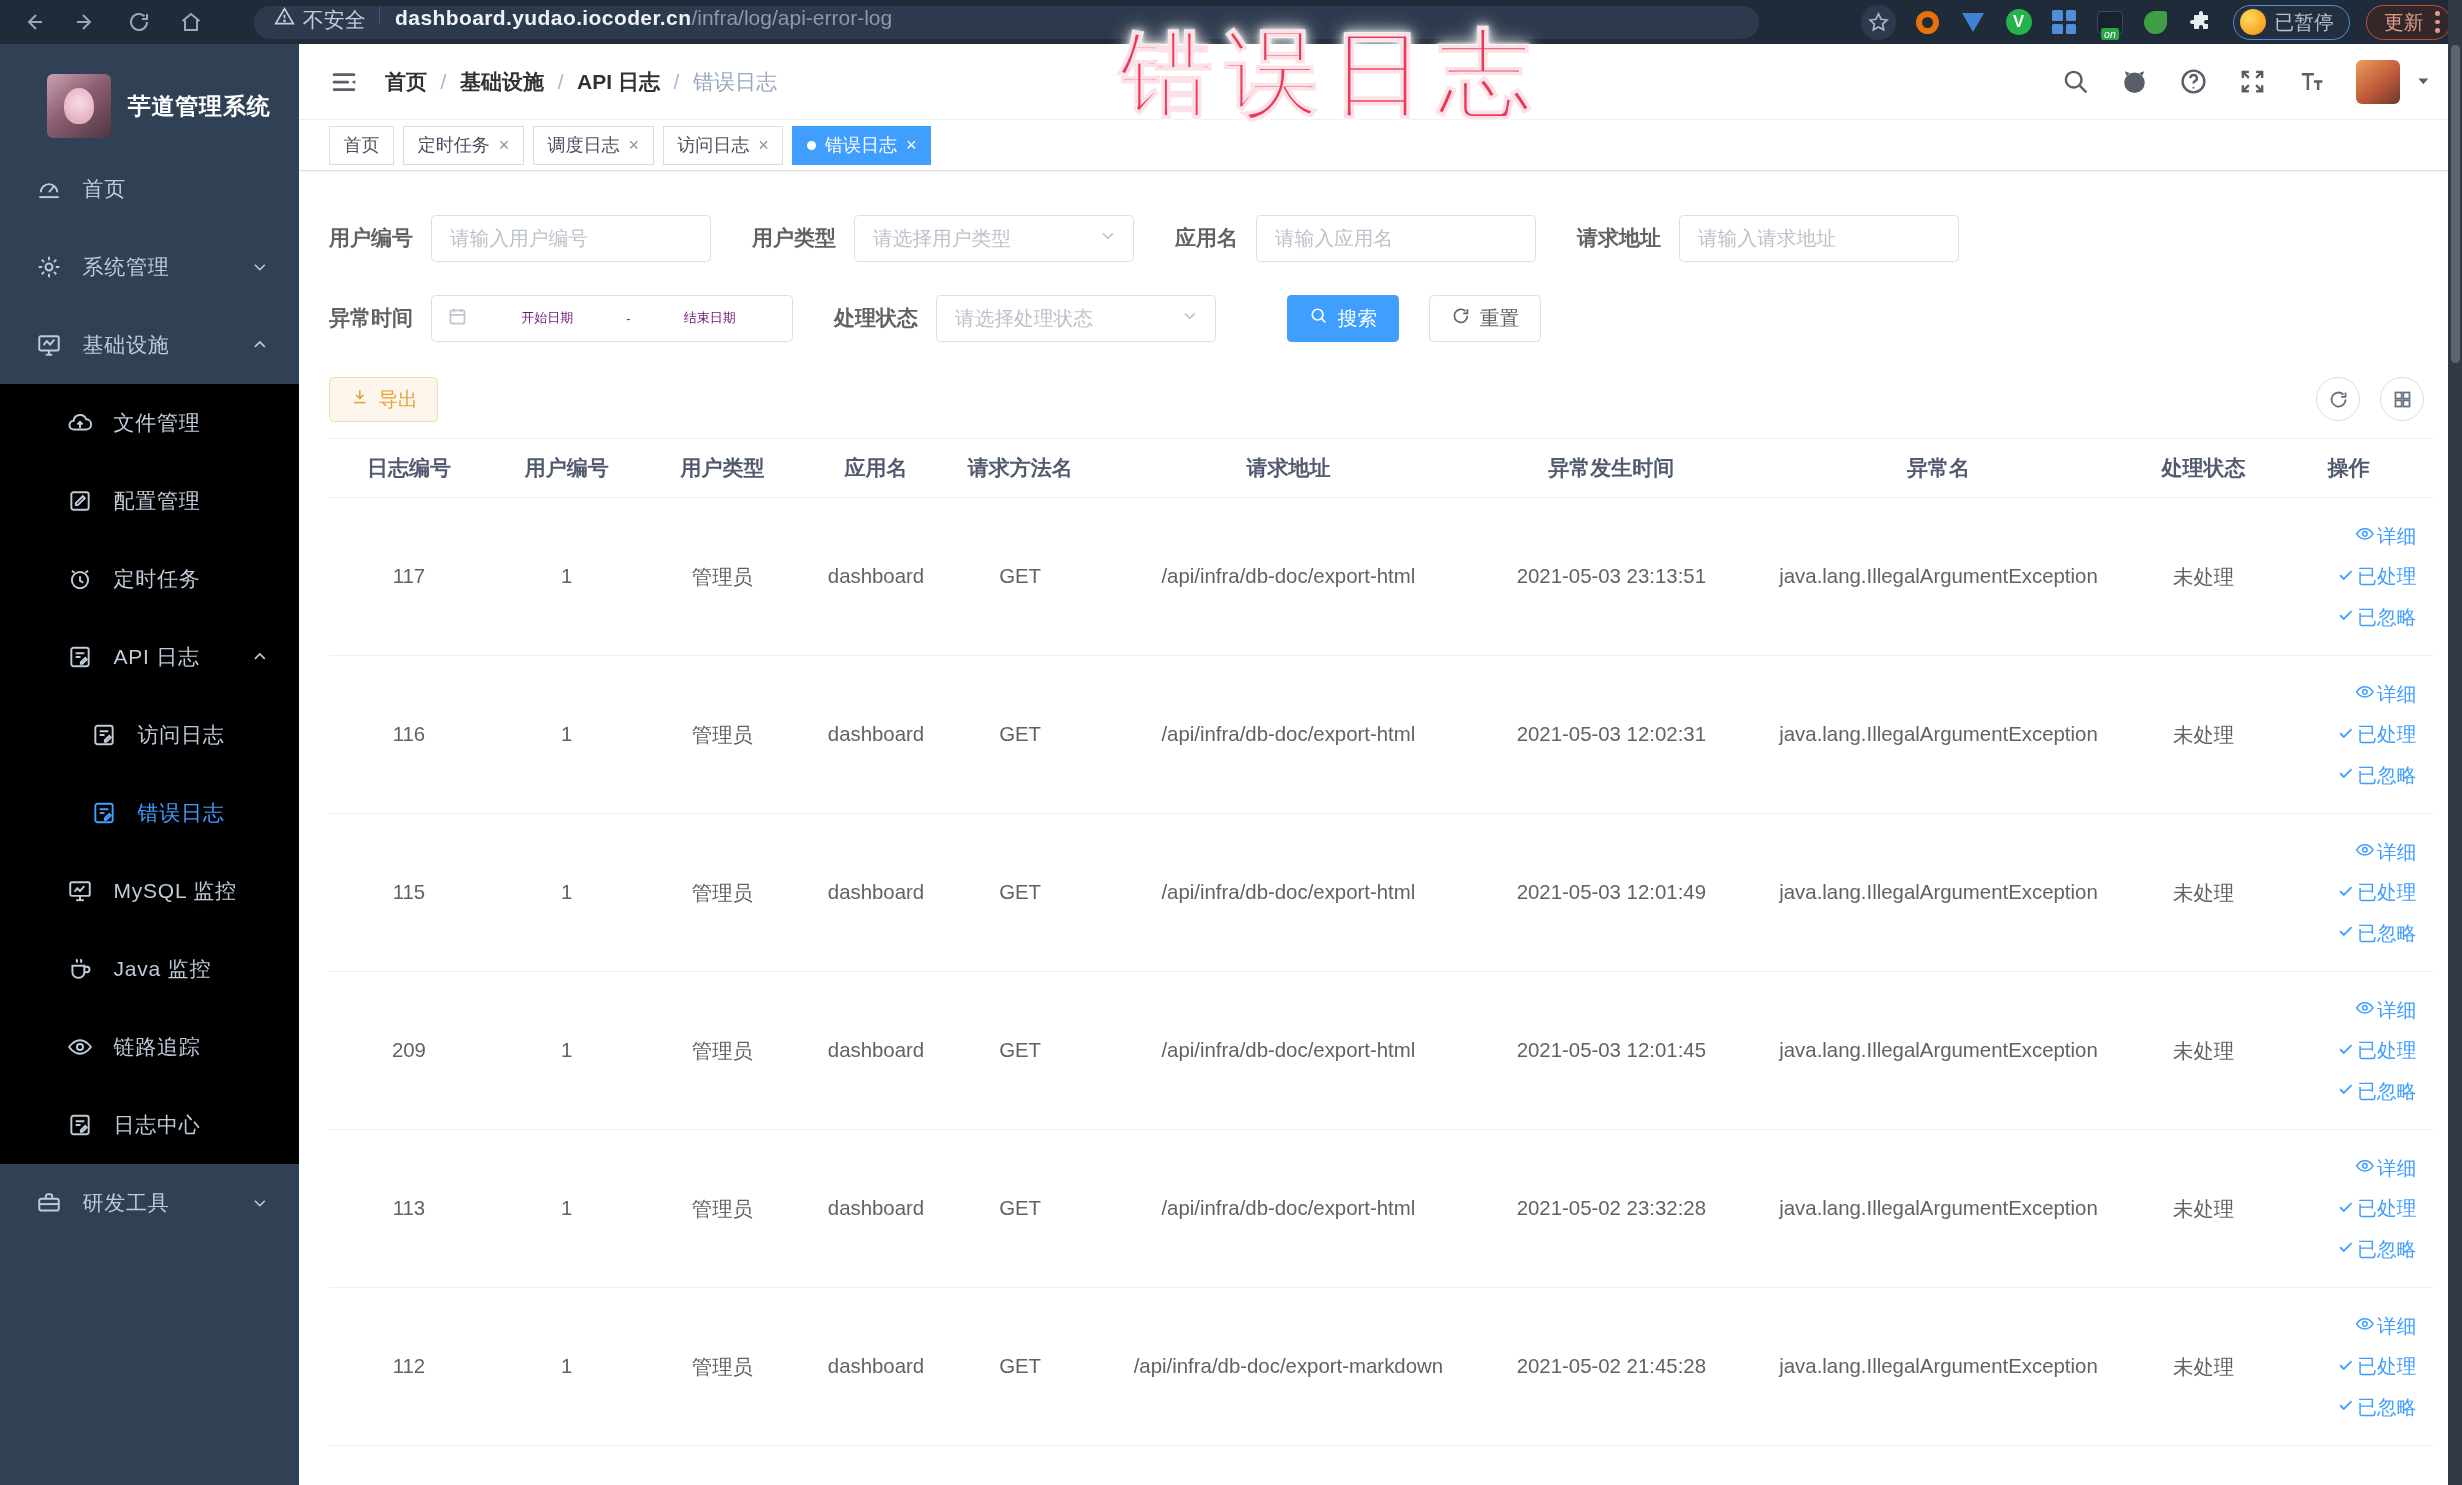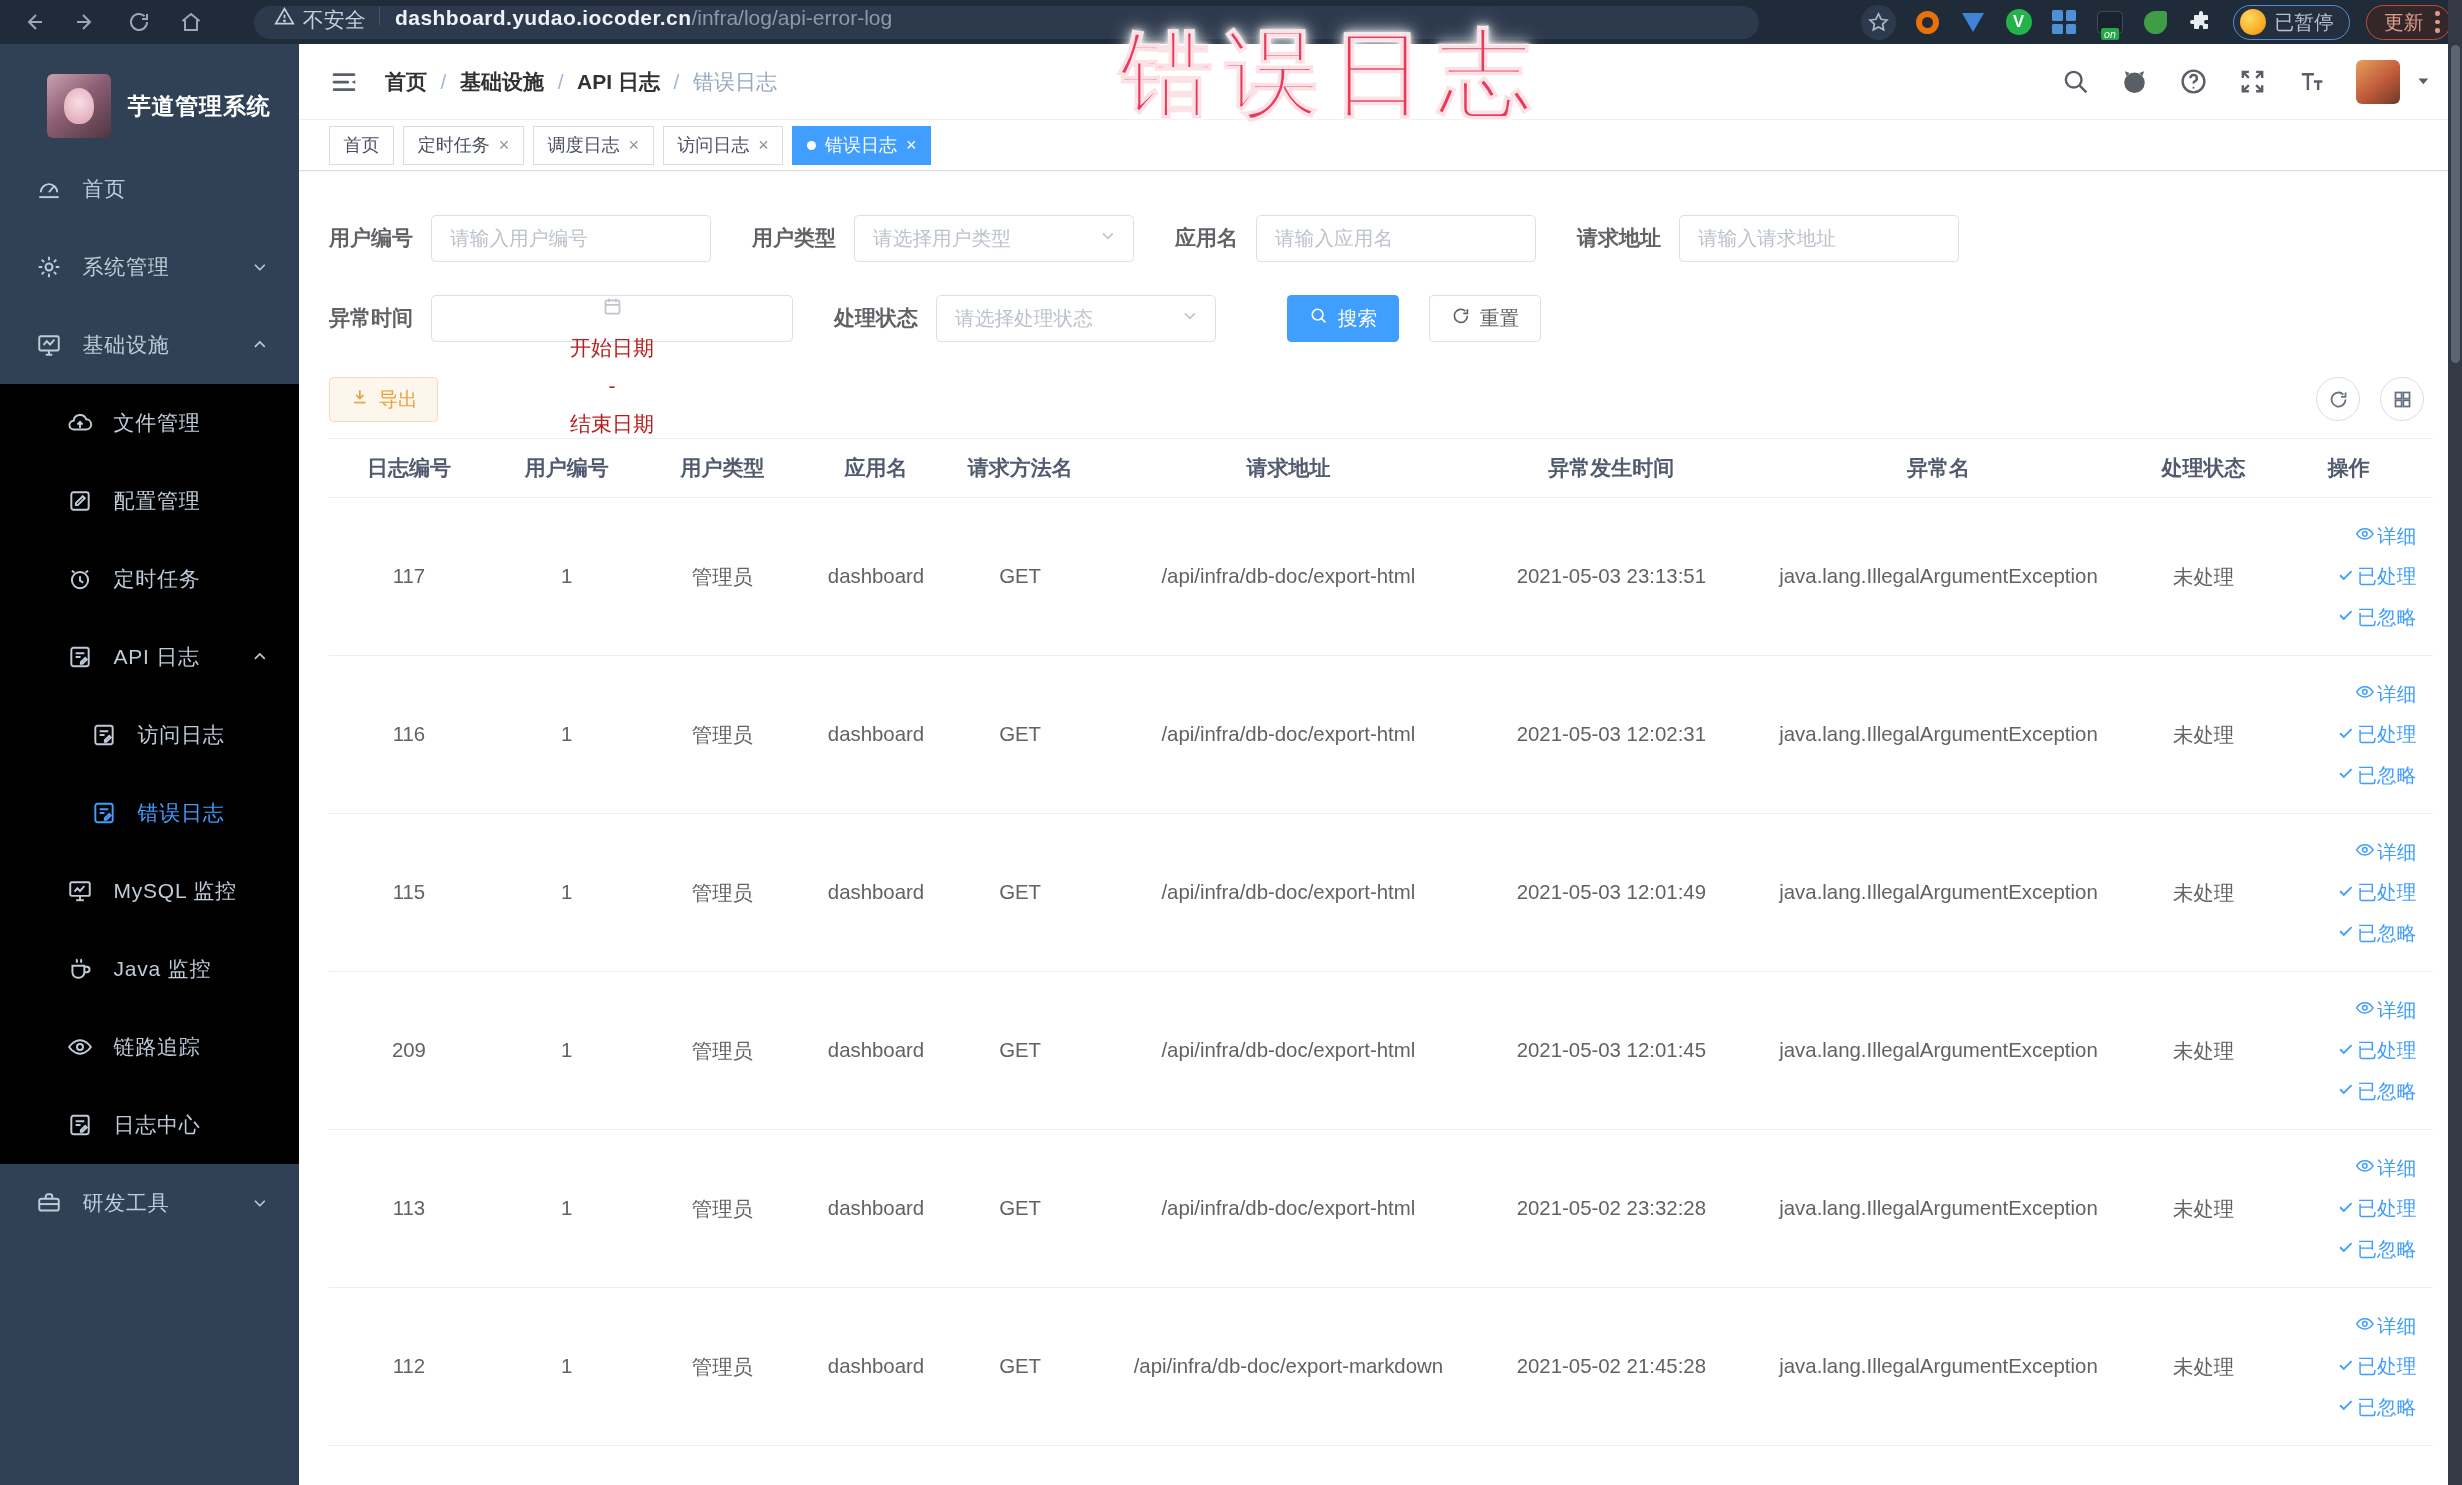--- a/index.html
+++ b/index.html
@@ -83,21 +83,21 @@
   .f-row { display:flex; align-items:center; }
   .f-row.r1 { margin-top:19.7px; }
   .f-row.r2 { margin-top:33px; }
   .f-group { display:flex; align-items:center; margin-right:41px; }
   .f-label { font-size:21px; color:#606266; font-weight:bold; margin-right:18px; white-space:nowrap; }
   .f-input { width:280px; height:47px; border:0.8px solid #dcdfe6; border-radius:4.5px; padding:16px 18px; font-size:19.7px; color:#606266; font-family:inherit; outline:none; }
   .f-input::placeholder { color:#bcc2cc; }
   .f-select { width:280px; height:47px; border:0.8px solid #dcdfe6; border-radius:4.5px; padding:0 15px 0 18px; font-size:19.7px; color:#bcc2cc; display:flex; align-items:center; cursor:pointer; }
   .f-select .ph { flex:1; }
   .f-select .ic svg { width:19.7px; height:19.7px; color:#c0c4cc; }
-  .date-range { width:362px; height:47px; border:0.8px solid #dcdfe6; border-radius:4.5px; display:flex; align-items:center; padding:0 15px; font-size:21px; color:#b91c1c; gap:12px; cursor:pointer;flex-direction:column; }
+  .date-range { width:362px; height:47px; border:0.8px solid #dcdfe6; border-radius:4.5px; display:flex; align-items:center; padding:0 15px; font-size:13px; color:#701a75; gap:12px; cursor:pointer; }
   .date-range .ic svg { width:21px; height:21px; color:#c0c4cc; }
   .date-range .dph { flex:1; text-align:center; }
   .btn { height:47px; border-radius:4.5px; font-size:19.7px; display:flex; align-items:center; gap:9px; padding:0 21px; cursor:pointer; border:0.8px solid transparent; font-family:inherit; }
   .btn .ic svg { width:19.7px; height:19.7px; }
   .btn-primary { background:#409eff; color:#fff; margin-left:30px; }
   .btn-plain { background:#fff; border-color:#dcdfe6; color:#606266; margin-left:30px; }
   .toolbar { margin-top:35px; display:flex; align-items:center; }
   .btn-export { height:45px; background:#fdf6ec; border-color:#f5dab1; color:#e6a23c; padding:0 19.7px; }
   .tool-circles { margin-left:auto; display:flex; gap:19.7px; margin-right:9px; }
   .circle-btn { width:44px; height:44px; border-radius:50%; border:0.8px solid #d5dde8; background:#fff; color:#667180; display:flex; align-items:center; justify-content:center; cursor:pointer; }

